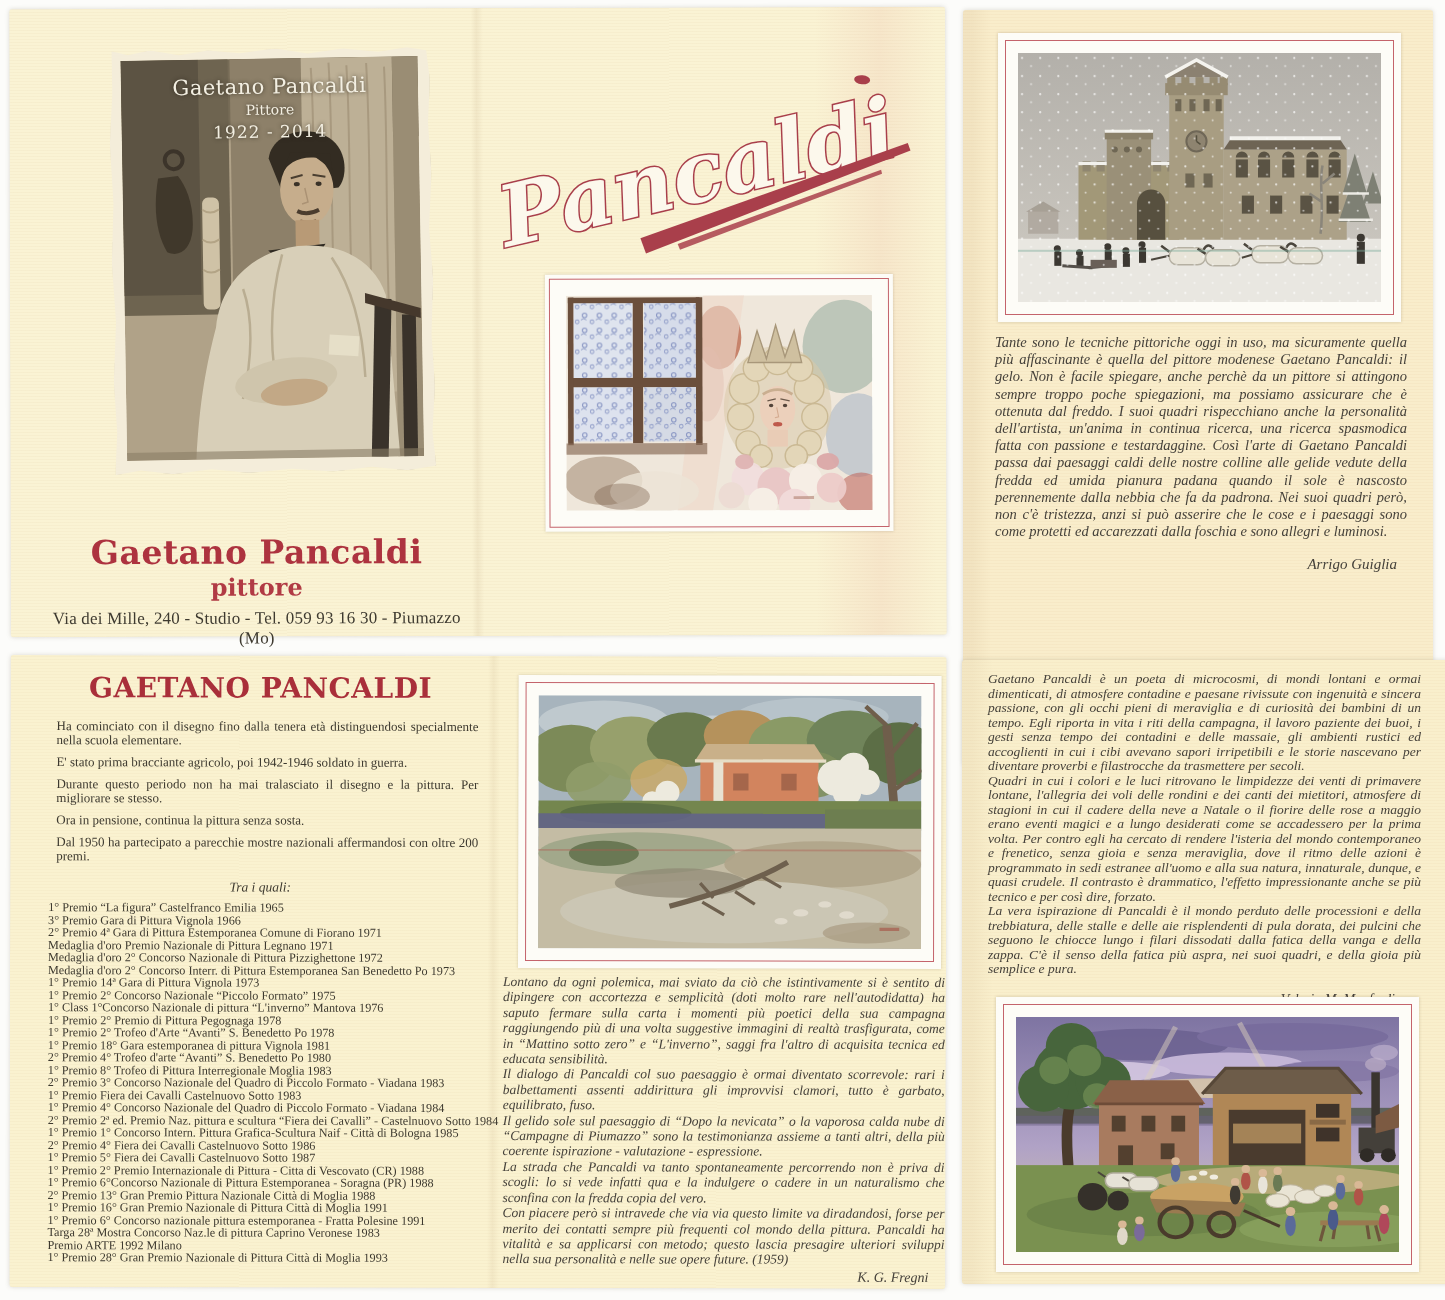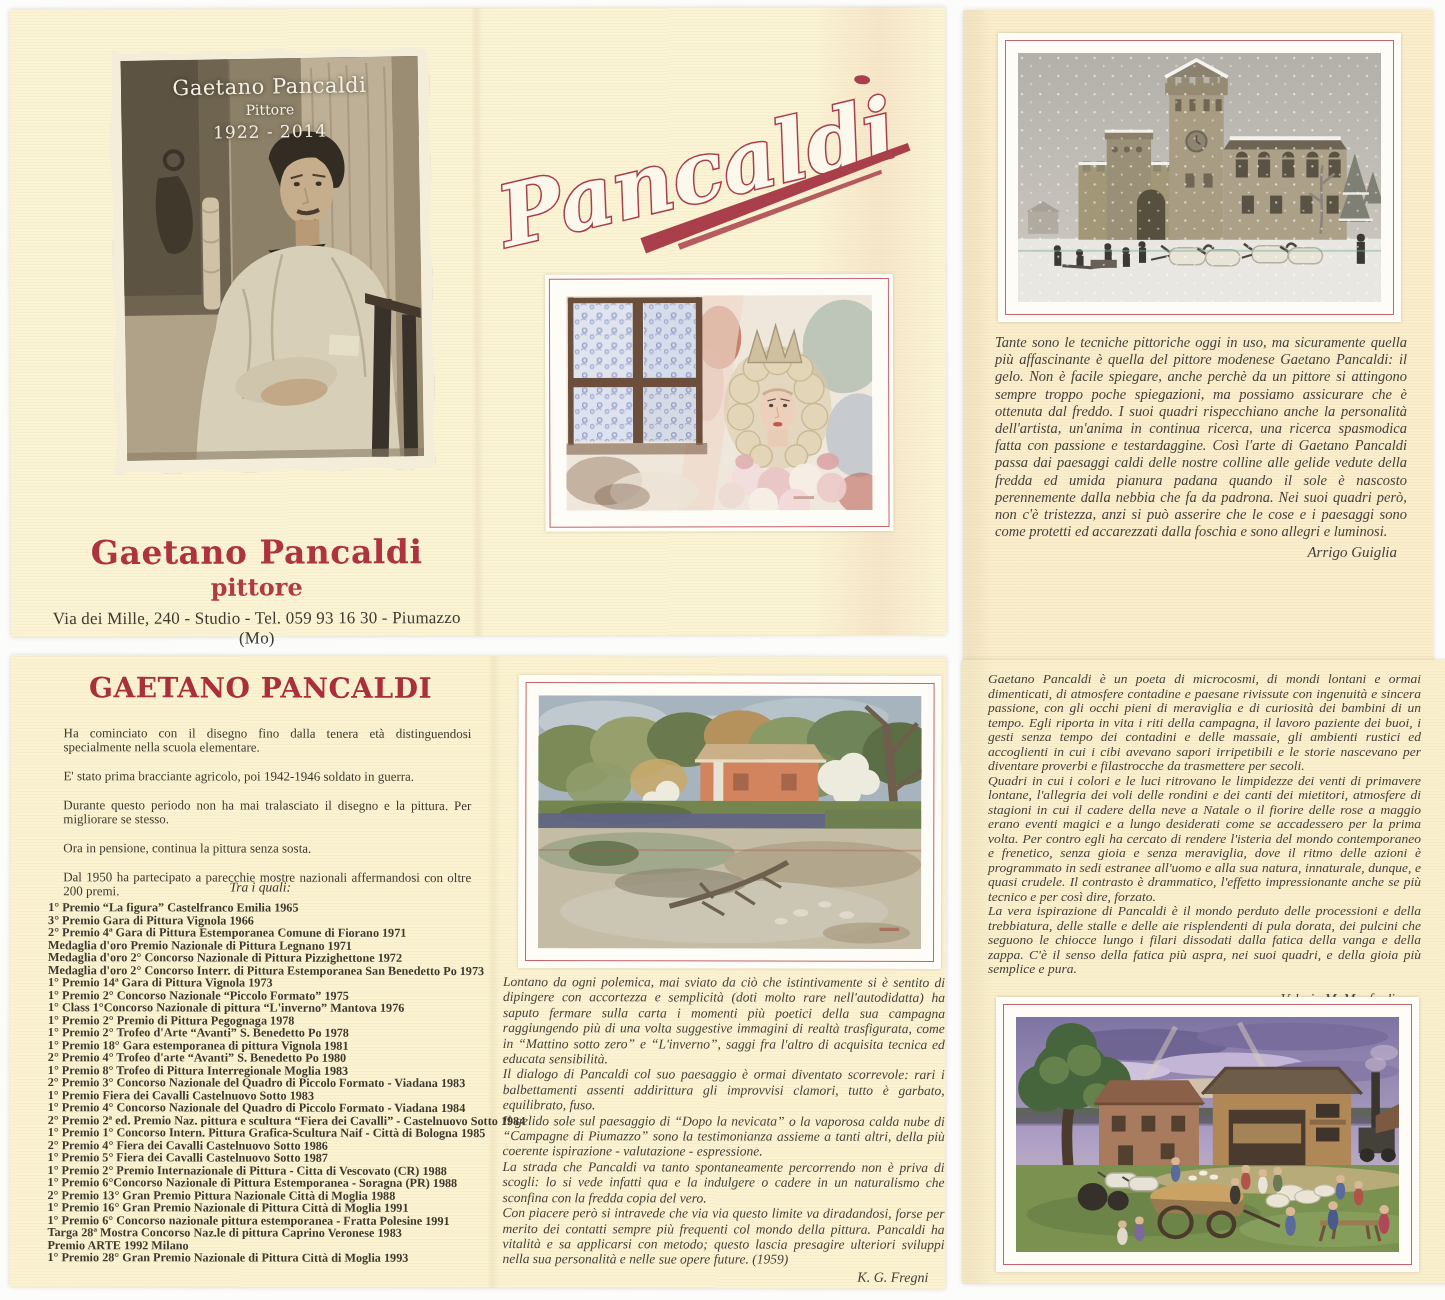--- a/index.html
+++ b/index.html
@@ -59,39 +59,39 @@
   .name-heading{font-family:"DejaVu Serif", serif;font-weight:bold;font-size:33px;color:#ad333f;
     margin:0;letter-spacing:.5px;}
   .name-sub{font-family:"DejaVu Serif", serif;font-weight:bold;font-size:24px;color:#b13b45;margin:1px 0 0 0;}
   .address{font-size:17px;color:#3e3a30;margin-top:7px;letter-spacing:.2px;}
 
   
   .essay{position:absolute;font-style:italic;color:#45413a;text-align:justify;}
   .essay p{margin:0;}
   .essay .author{text-align:right;font-style:italic;}
   #essay-guiglia{left:32px;top:324px;width:412px;font-size:14.5px;line-height:17.2px;}
-  #essay-guiglia .author{margin-top:4px;padding-right:10px;font-size:15px;}
+  #essay-guiglia .author{margin-top:16px;padding-right:10px;font-size:15px;}
   #essay-fregni{left:493px;top:318px;width:442px;font-size:13.5px;line-height:15.4px;}
   #essay-fregni .author{margin-top:2px;padding-right:16px;font-size:14px;}
   #essay-manfredi{left:26px;top:12px;width:433px;font-size:13.5px;line-height:14.5px;}
   #essay-manfredi .author{margin-top:16px;padding-right:26px;font-size:14px;}
 
   
   #frame-castle{left:35px;top:23px;width:403px;height:289px;box-sizing:border-box;}
 
   
   .bl-heading{position:absolute;left:0;top:16px;width:500px;text-align:center;margin:0;
     font-family:"DejaVu Serif", serif;font-weight:bold;font-size:28px;color:#a92f3a;letter-spacing:.5px;}
   .bio{position:absolute;left:38px;top:56px;width:438px;font-size:13px;line-height:14px;
     color:#3d392f;text-align:justify;}
-  .bio p{margin:15px;}
+  .bio p{margin:8px;}
   .prizes-intro{position:absolute;left:0;top:224px;width:500px;text-align:center;
     font-style:italic;font-size:13.5px;color:#3d392f;}
   .prizes{position:absolute;left:38px;top:246px;width:460px;font-size:12.2px;line-height:12.5px;
-    color:#3d392f;font-weight:bold;}
+    color:#3d392f;}
   .prizes .prize{white-space:nowrap;}
   #frame-landscape{left:508px;top:19px;width:423px;height:293px;box-sizing:border-box;}
 
   
   #frame-farm{left:34px;top:337px;width:423px;height:275px;box-sizing:border-box;}
 </style>
 </head>
 <body>
 
 <div>

